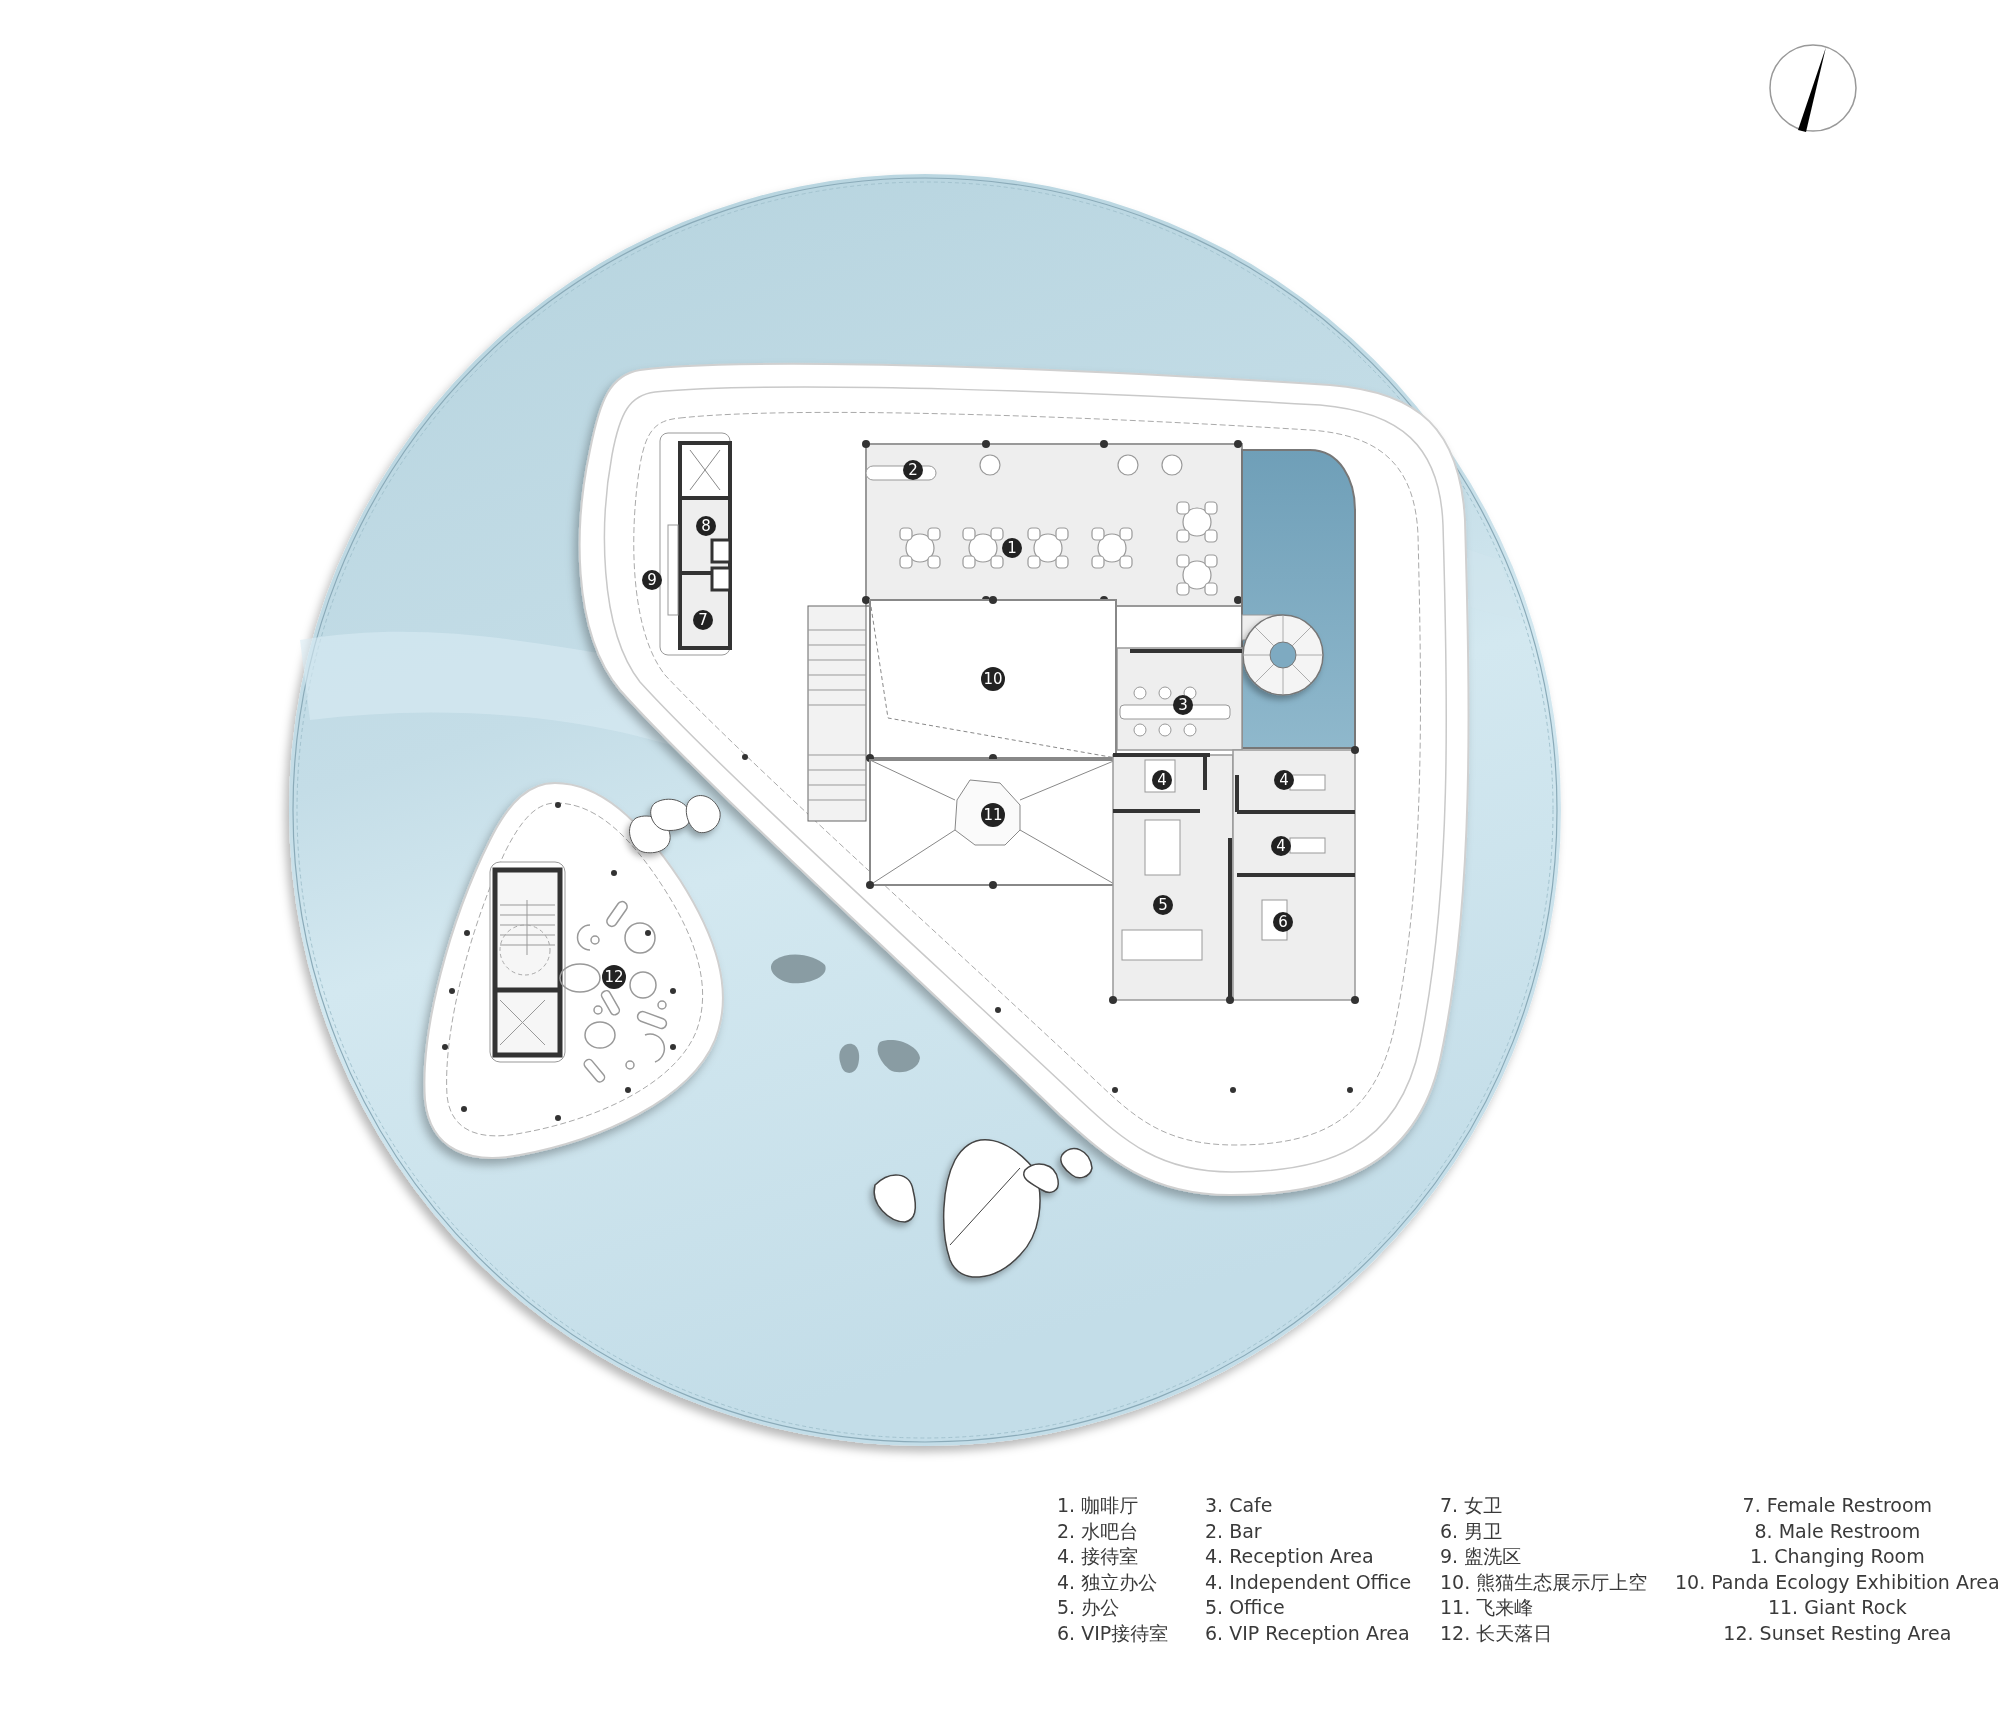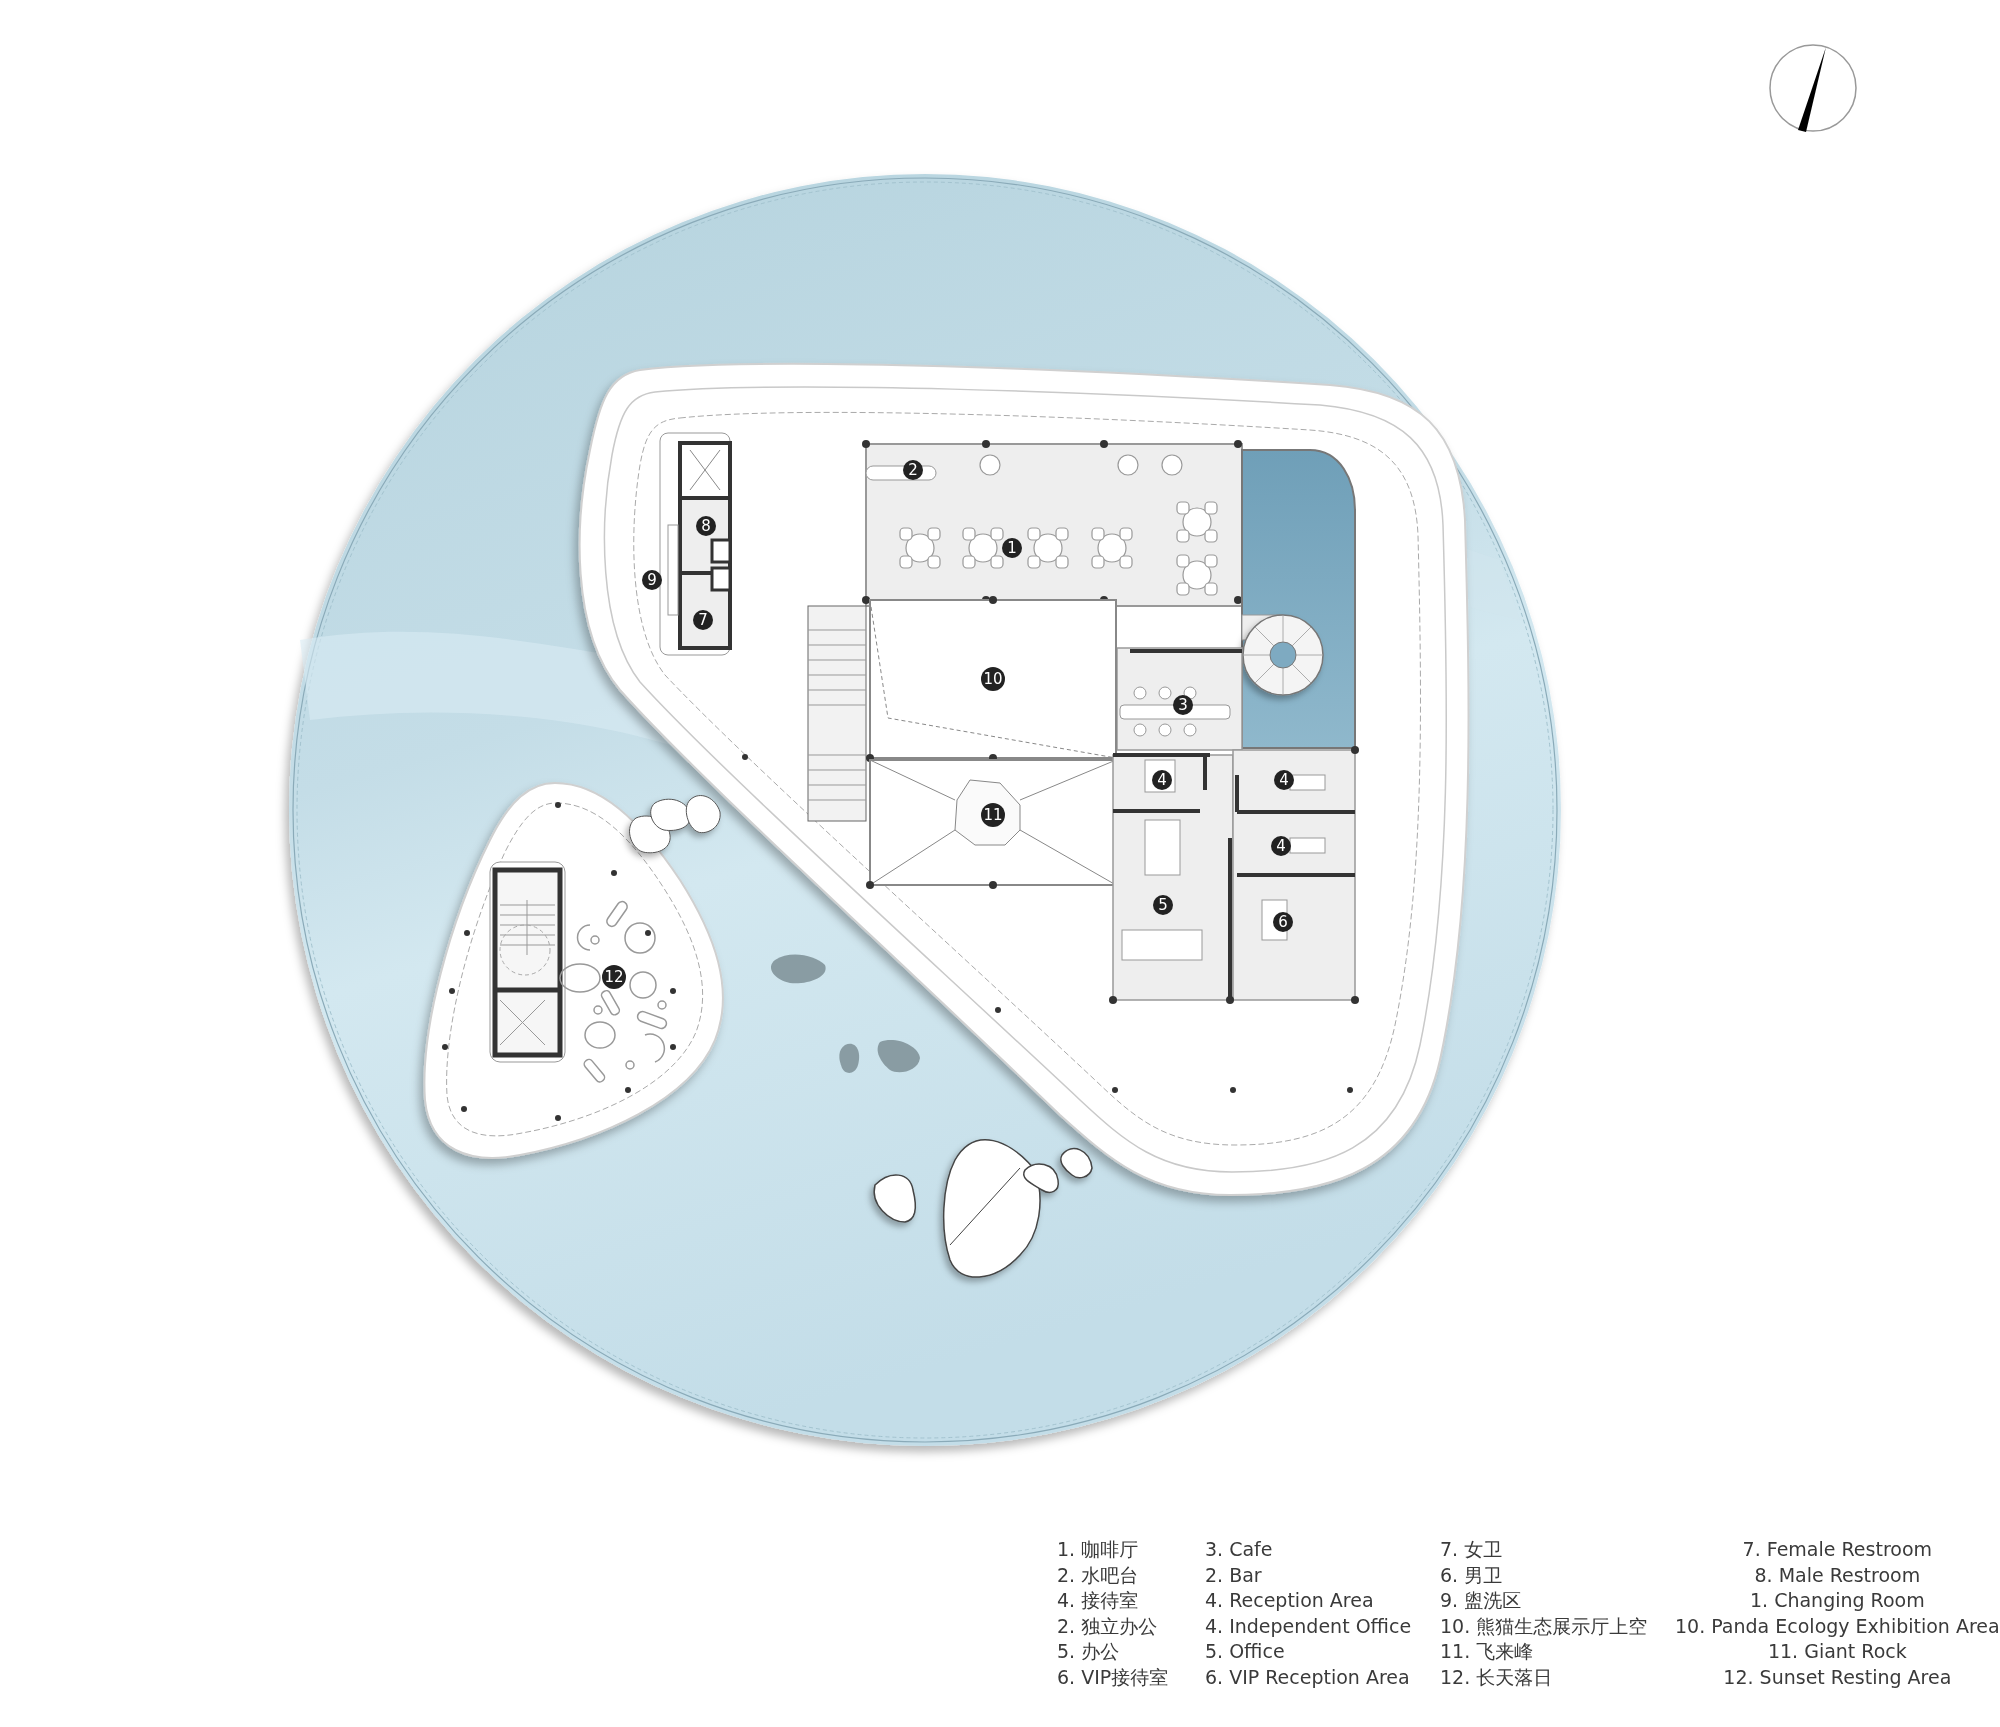--- a/index.html
+++ b/index.html
@@ -1,20 +1,20 @@
 <!DOCTYPE html>
 <html><head>
   <meta charset="utf-8">
   <style>
     html, body { margin: 0; padding: 0; background: #ffffff; }
     body { width: 2000px; height: 1727px; position: relative; overflow: hidden;
            font-family: "Liberation Sans", "DejaVu Sans", sans-serif; }
     #plan { position: absolute; left: 0; top: 0; width: 2000px; height: 1727px; }
     .legend { position: absolute; top: 1493px; color: #3a3a3a; font-size: 19px; line-height: 25.6px;
-              font-family: "DejaVu Sans", "Liberation Sans", sans-serif; margin-top: 44px; }
+              font-family: "DejaVu Sans", "Liberation Sans", sans-serif; }
     .legend div { white-space: nowrap; }
     .col-zh1 { left: 1057px; }
     .col-en1 { left: 1205px; }
     .col-zh2 { left: 1440px; }
     .col-en2 { left: 1675px; text-align: center; }
     .num-label { font-family: "DejaVu Sans", sans-serif; font-size: 15px; fill: #ffffff; text-anchor: middle; dominant-baseline: central; }
   </style>
 </head>
 <body>
 
@@ -384,21 +384,21 @@
         <circle cx="614" cy="977" r="12" fill="#222"></circle>
         <text class="num-label" x="614" y="977">12</text>
       </g>
   </g>
 </svg>
 
 <div class="legend col-zh1">
   <div>1. 咖啡厅</div>
   <div>2. 水吧台</div>
   <div>4. 接待室</div>
-  <div>2. 独立办公</div>
+  <div>4. 独立办公</div>
   <div>5. 办公</div>
   <div>6. VIP接待室</div>
 </div>
 <div class="legend col-en1">
   <div>3. Cafe</div>
   <div>2. Bar</div>
   <div>4. Reception Area</div>
   <div>4. Independent Office</div>
   <div>5. Office</div>
   <div>6. VIP Reception Area</div>

